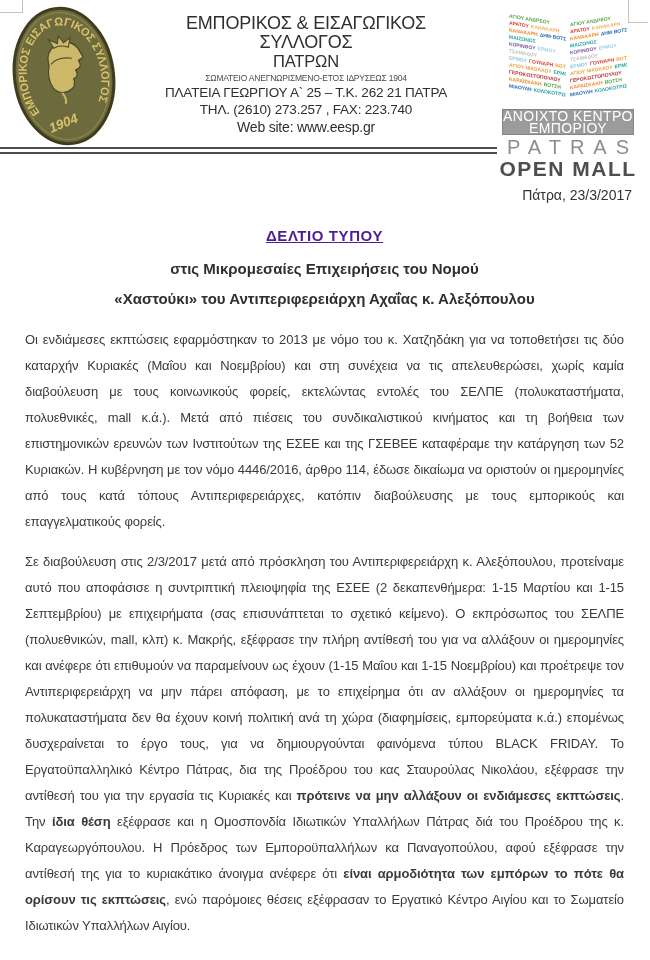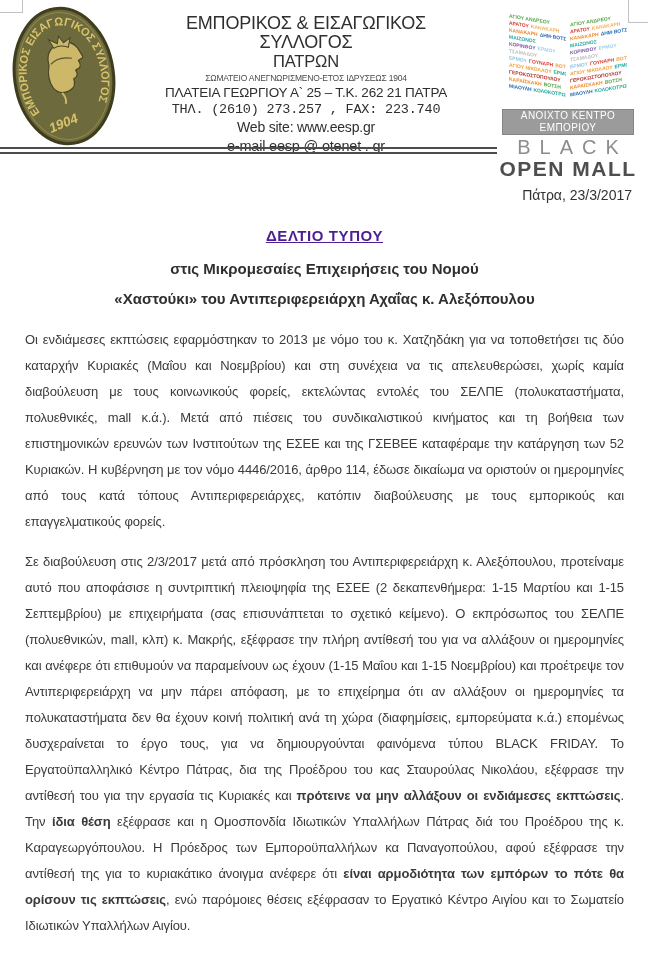--- a/index.html
+++ b/index.html
@@ -16,34 +16,34 @@
   
   .seal-wrap { position:absolute; left:12px; top:6px; width:104px; height:140px; }
   .seal-wrap svg { transform:rotate(-8deg); }
 
   .org-block { position:absolute; left:138px; top:14px; width:336px; text-align:center;
                color:#2f2f2f; letter-spacing:-0.2px; }
   .org-name1 { font-size:18px; line-height:19px; }
   .org-name2 { font-size:16.5px; line-height:19px; }
   .org-reg   { font-size:8.5px;  line-height:12px; color:#4a4a4a; margin-top:1px; }
   .org-addr  { font-size:13.5px; line-height:17px; }
-  .org-tel   { font-size:13.5px; line-height:17px;font-family:Liberation Mono, monospace; }
+  .org-tel   { font-size:13.5px; line-height:17px; }
   .org-web   { font-size:14px; line-height:19px; }
   .org-email { font-size:14.5px; line-height:19px; }
 
   .mall-block { position:absolute; right:6px; top:10px; width:152px; text-align:center; }
   .cube { position:relative; width:130px; height:96px; margin:0 auto; }
   .cube-face { position:absolute; top:5px; width:58px; height:84px; overflow:hidden;
                text-align:left; padding:2px 1px; }
   .cube-face.left  { left:5px;  transform:skewY(9deg); }
   .cube-face.right { left:66px; transform:skewY(-9deg); }
   .street-line { font-size:5px; line-height:7px; font-weight:bold; white-space:nowrap; }
   .street-line span { margin-right:2px; }
   .mall-badge { display:block; width:132px; margin:3px auto 2px; background:#9b9b9b;
-                border:1px solid #848484; color:#ffffff; font-size:10px; line-height:12px;
+                border:1px solid #848484; color:#ffffff; font-size:14px; line-height:12px;
                 letter-spacing:0.4px; }
   .mall-patras { font-size:20px; line-height:21px; color:#8d8d8d; letter-spacing:9px;
                  padding-left:9px; white-space:nowrap; }
   .mall-open   { font-size:21px; line-height:22px; color:#4e4e4e; font-weight:bold;
                  letter-spacing:1.5px; white-space:nowrap; }
 
   .separator { position:absolute; left:0; top:147px; width:497px; height:7px;
                border-top:2px solid #4c4c4c; border-bottom:2px solid #4c4c4c; }
 
   
@@ -85,21 +85,20 @@
     </svg>
   </div>
 
   <div class="org-block">
     <div class="org-name1">ΕΜΠΟΡΙΚΟΣ &amp; ΕΙΣΑΓΩΓΙΚΟΣ ΣΥΛΛΟΓΟΣ</div>
     <div class="org-name2">ΠΑΤΡΩΝ</div>
     <div class="org-reg">ΣΩΜΑΤΕΙΟ ΑΝΕΓΝΩΡΙΣΜΕΝΟ-ΕΤΟΣ ΙΔΡΥΣΕΩΣ 1904</div>
     <div class="org-addr">ΠΛΑΤΕΙΑ ΓΕΩΡΓΙΟΥ Α` 25 – Τ.Κ. 262 21 ΠΑΤΡΑ</div>
     <div class="org-tel">ΤΗΛ. (2610) 273.257 , FAX: 223.740</div>
     <div class="org-web">Web site: www.eesp.gr</div>
-    <div class="org-email">e-mail  eesp @ otenet . gr</div>
   </div>
 
   <div class="mall-block">
     <div class="cube">
       <div class="cube-face left">
           <div class="street-line"><span style="color: rgb(90, 166, 70);">ΑΓΙΟΥ ΑΝΔΡΕΟΥ</span></div>
           <div class="street-line"><span style="color: rgb(217, 58, 46);">ΑΡΑΤΟΥ</span><span style="color: rgb(240, 179, 92);">ΚΑΝΑΚΑΡΗ</span></div>
           <div class="street-line"><span style="color: rgb(240, 138, 36);">ΚΑΝΑΚΑΡΗ</span><span style="color: rgb(43, 111, 181);">ΔΗΜ·ΒΟΤΣΗ</span></div>
           <div class="street-line"><span style="color: rgb(42, 167, 160);">ΜΑΙΖΩΝΟΣ</span></div>
           <div class="street-line"><span style="color: rgb(126, 87, 164);">ΚΟΡΙΝΘΟΥ</span><span style="color: rgb(159, 208, 234);">ΕΡΜΟΥ</span></div>
@@ -118,21 +117,21 @@
           <div class="street-line"><span style="color: rgb(126, 87, 164);">ΚΟΡΙΝΘΟΥ</span><span style="color: rgb(159, 208, 234);">ΕΡΜΟΥ</span></div>
           <div class="street-line"><span style="color: rgb(189, 189, 189);">ΤΣΑΜΑΔΟΥ</span></div>
           <div class="street-line"><span style="color: rgb(143, 199, 232);">ΕΡΜΟΥ</span><span style="color: rgb(217, 58, 46);">ΓΟΥΝΑΡΗ</span><span style="color: rgb(240, 161, 60);">ΒΟΤΣΗ</span></div>
           <div class="street-line"><span style="color: rgb(240, 161, 60);">ΑΓΙΟΥ ΝΙΚΟΛΑΟΥ</span><span style="color: rgb(42, 167, 160);">ΕΡΜΟΥ</span></div>
           <div class="street-line"><span style="color: rgb(176, 52, 48);">ΓΕΡΟΚΩΣΤΟΠΟΥΛΟΥ</span></div>
           <div class="street-line"><span style="color: rgb(240, 138, 36);">ΚΑΡΑΪΣΚΑΚΗ</span><span style="color: rgb(90, 166, 70);">ΒΟΤΣΗ</span></div>
           <div class="street-line"><span style="color: rgb(43, 111, 181);">ΜΙΑΟΥΛΗ</span><span style="color: rgb(42, 167, 160);">ΚΟΛΟΚΟΤΡΩΝΗ</span></div>
         </div>
     </div>
     <span class="mall-badge">ΑΝΟΙΧΤΟ ΚΕΝΤΡΟ ΕΜΠΟΡΙΟΥ</span>
-    <div class="mall-patras">BLACK</div>
+    <div class="mall-patras">PATRAS</div>
     <div class="mall-open">OPEN MALL</div>
   </div>
 
   <div class="separator"></div>
 
   <div class="date-line">Πάτρα,  23/3/2017</div>
 
   <div class="doc">
     <div class="doc-title">ΔΕΛΤΙΟ ΤΥΠΟΥ</div>
     <div class="doc-sub">στις Μικρομεσαίες Επιχειρήσεις του Νομού</div>

